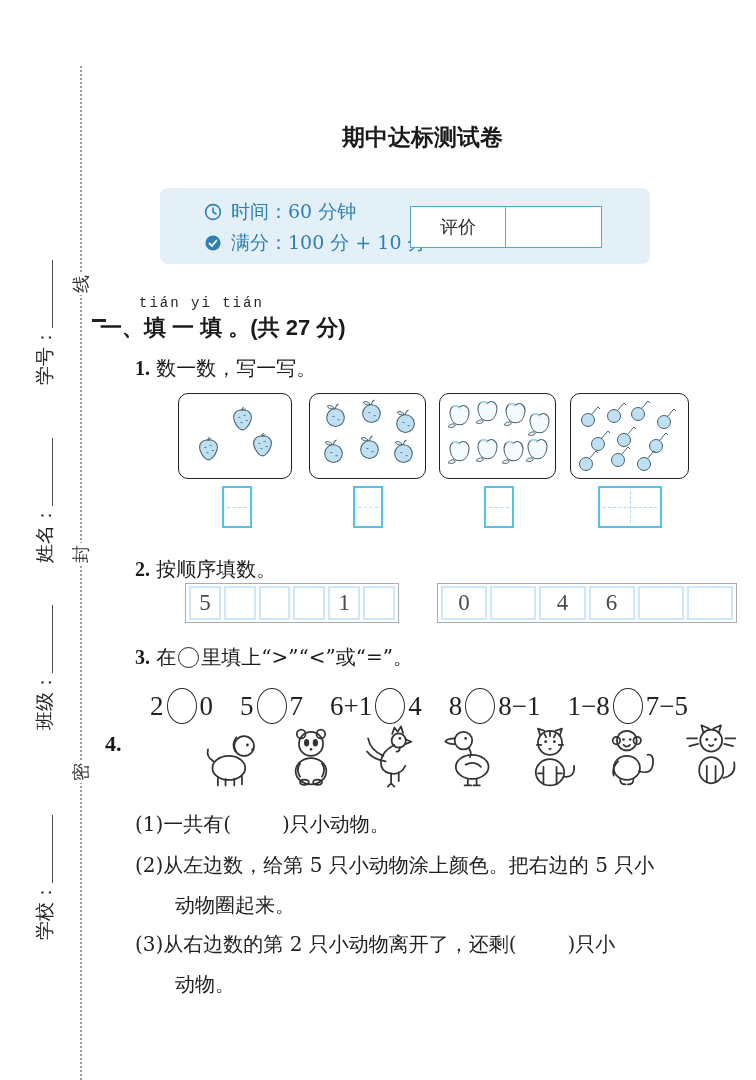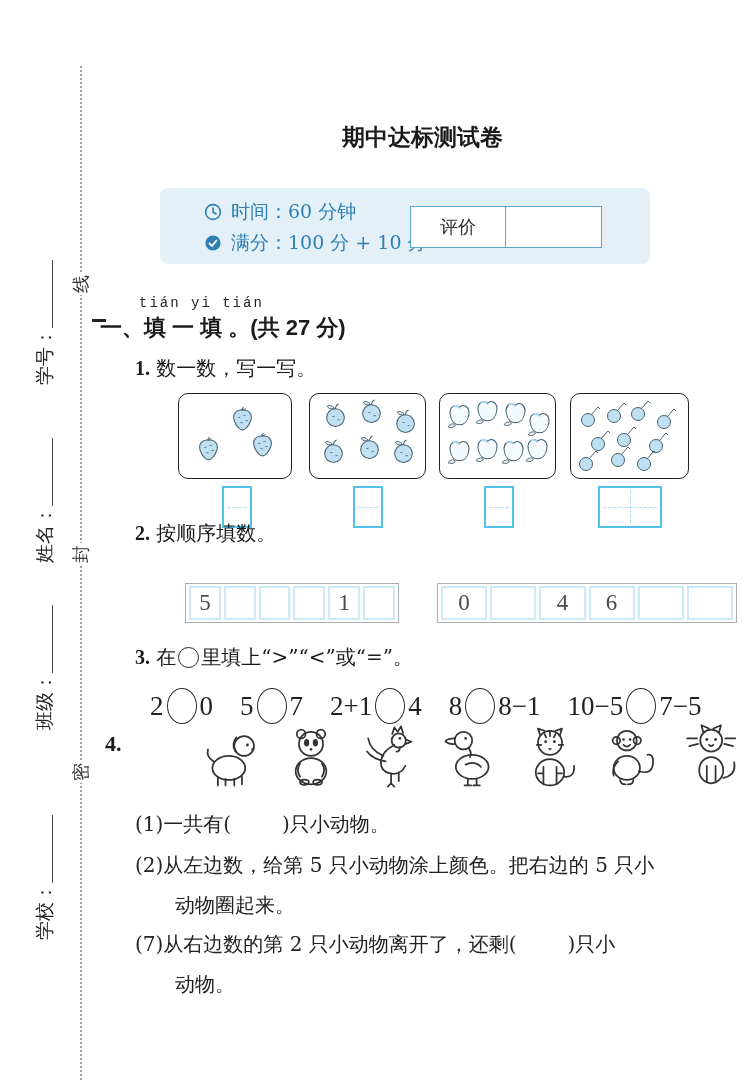--- a/index.html
+++ b/index.html
@@ -268,21 +268,21 @@
       </div>
       <div class="ans-box" style="left: 484px; width: 26px;">
         <div class="hguide"></div>
       </div>
       <div class="ans-box" style="left: 598px; width: 60px;">
         <div class="hguide"></div>
         <div class="vguide"></div>
       </div>
     </div>
 
-  <div class="q-line" style="left:135px;top:520px;"><span class="q-num">2.</span> <span>按顺序填数。</span></div>
+  <div class="q-line" style="left:135px;top:556px;"><span class="q-num">2.</span> <span>按顺序填数。</span></div>
   <div id="strips">
       <div class="strip" style="left: 185px; width: 214px;">
         <div class="strip-cell">5</div>
         <div class="strip-cell"></div>
         <div class="strip-cell"></div>
         <div class="strip-cell"></div>
         <div class="strip-cell">1</div>
         <div class="strip-cell"></div>
       </div>
       <div class="strip" style="left: 437px; width: 300px;">
@@ -301,31 +301,31 @@
         <span>2</span>
         <span class="cmp-circle"></span>
         <span>0</span>
       </span>
       <span class="cmp-item">
         <span>5</span>
         <span class="cmp-circle"></span>
         <span>7</span>
       </span>
       <span class="cmp-item">
-        <span>2+1</span>
+        <span>6+1</span>
         <span class="cmp-circle"></span>
         <span>4</span>
       </span>
       <span class="cmp-item">
         <span>8</span>
         <span class="cmp-circle"></span>
         <span>8−1</span>
       </span>
       <span class="cmp-item">
-        <span>10−5</span>
+        <span>1−8</span>
         <span class="cmp-circle"></span>
         <span>7−5</span>
       </span>
     </div>
 
   <div class="abs q4-label q-num">4.</div>
   <div class="abs animals-row" id="animals-row">
       <div class="animal"><svg viewBox="0 0 64 64">
           <circle cx="44" cy="22" r="9" fill="none" stroke="#333" stroke-width="1.6" stroke-linecap="round" stroke-linejoin="round"></circle>
           <path d="M37 14 q-5 6 -1 13" fill="none" stroke="#333" stroke-width="1.6" stroke-linecap="round" stroke-linejoin="round"></path>
@@ -396,16 +396,16 @@
           <circle cx="38" cy="16" r="1.3" fill="#333"></circle>
           <path d="M32 21 q2 2 4 0" fill="none" stroke="#333" stroke-width="1.6" stroke-linecap="round" stroke-linejoin="round"></path>
           <ellipse cx="34" cy="44" rx="11" ry="12" fill="none" stroke="#333" stroke-width="1.6" stroke-linecap="round" stroke-linejoin="round"></ellipse>
           <path d="M30 40 V55 M38 40 V55" fill="none" stroke="#333" stroke-width="1.6" stroke-linecap="round" stroke-linejoin="round"></path>
           <path d="M45 51 q12 -2 10 -14" fill="none" stroke="#333" stroke-width="1.6" stroke-linecap="round" stroke-linejoin="round"></path>
         </svg></div>
     </div>
   <div class="subline" style="left:135px;top:803px;">(1)一共有(        )只小动物。</div>
   <div class="subline" style="left:135px;top:844px;">(2)从左边数，给第 5 只小动物涂上颜色。把右边的 5 只小</div>
   <div class="subline" style="left:175px;top:884px;">动物圈起来。</div>
-  <div class="subline" style="left:135px;top:923px;">(7)从右边数的第 2 只小动物离开了，还剩(        )只小</div>
+  <div class="subline" style="left:135px;top:923px;">(3)从右边数的第 2 只小动物离开了，还剩(        )只小</div>
   <div class="subline" style="left:175px;top:963px;">动物。</div>
 
 </div>
 
 </body></html>

